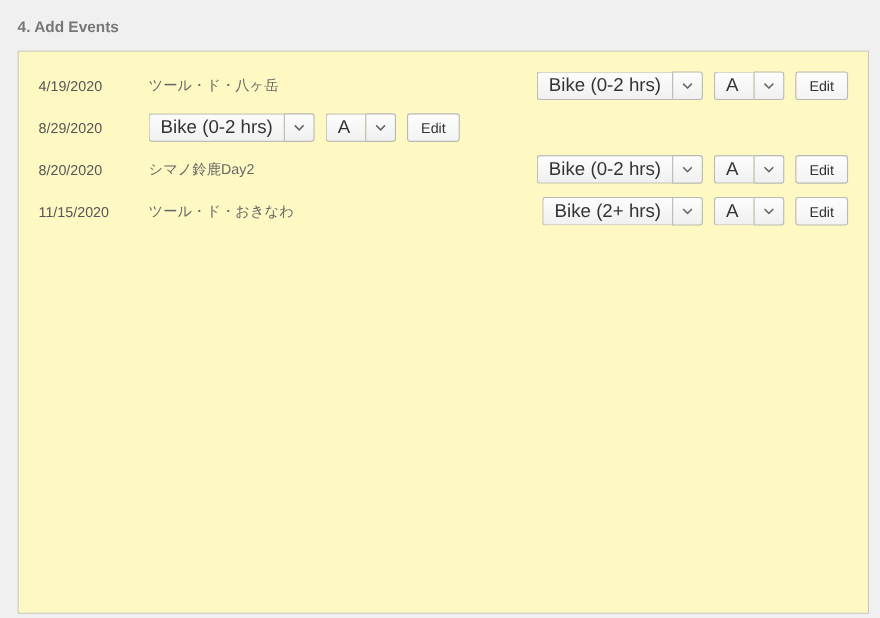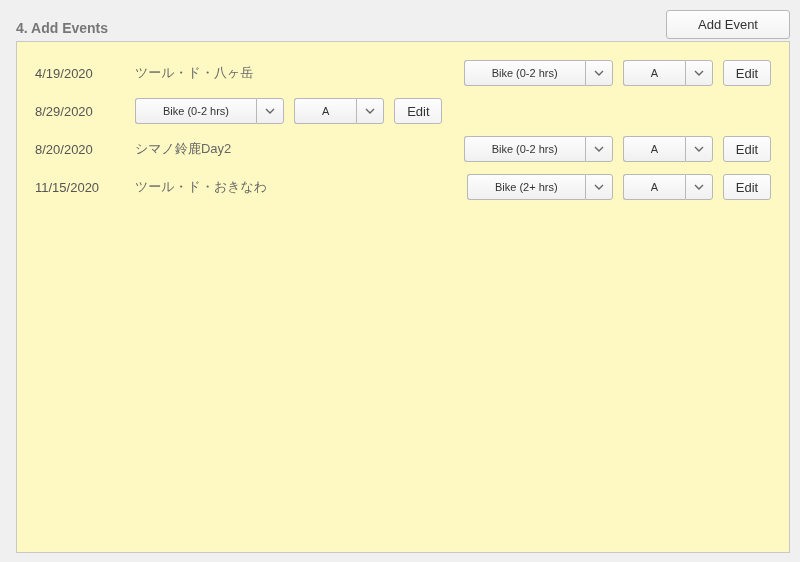--- a/index.html
+++ b/index.html
@@ -17,21 +17,21 @@
   .canvas {
     width: 800px;
     height: 562px;
     padding: 10px 10px 10px 16px;
     position: relative;
   }
   .header-row {
     display: flex;
     align-items: center;
     justify-content: space-between;
-    margin-bottom: 2px;
+    margin-bottom: 14px;
   }
   .section-title {
     font-weight: bold;
     color: #777;
     font-size: 14px;
     padding-top: 6px;
   }
   .btn {
     background: linear-gradient(#fdfdfd, #f3f3f3);
     border: 1px solid #b8b8b8;
@@ -72,24 +72,24 @@
   .select {
     display: inline-flex;
     align-items: stretch;
     height: 26px;
   }
   .select-main {
     background: linear-gradient(#fdfdfd, #f0f0f0);
     border: 1px solid #b8b8b8;
     border-right: none;
     border-radius: 3px 0 0 3px;
-    padding: 0 27px;
-    display: flex;
-    align-items: center;
-    font-size: 11px;
+    padding: 0 10px;
+    display: flex;
+    align-items: center;
+    font-size: 17px;
     color: #333;
     cursor: pointer;
   }
   .select-arrow {
     background: linear-gradient(#fdfdfd, #f0f0f0);
     border: 1px solid #b8b8b8;
     border-radius: 0 3px 3px 0;
     width: 28px;
     display: flex;
     align-items: center;
@@ -108,21 +108,20 @@
     height: 26px;
     padding: 0 10px;
   }
 </style>
 </head>
 <body>
 
 <div class="canvas">
   <div class="header-row">
     <div class="section-title">4. Add Events</div>
-    <button class="btn btn-add">Add Event</button>
   </div>
 
   <div class="panel">
 
     <div class="row">
       <div class="cell-date">4/19/2020</div>
       <div class="cell-name">ツール・ド・八ヶ岳</div>
       <div class="select sel-type">
         <div class="select-main">Bike (0-2 hrs)</div>
         <div class="select-arrow">

